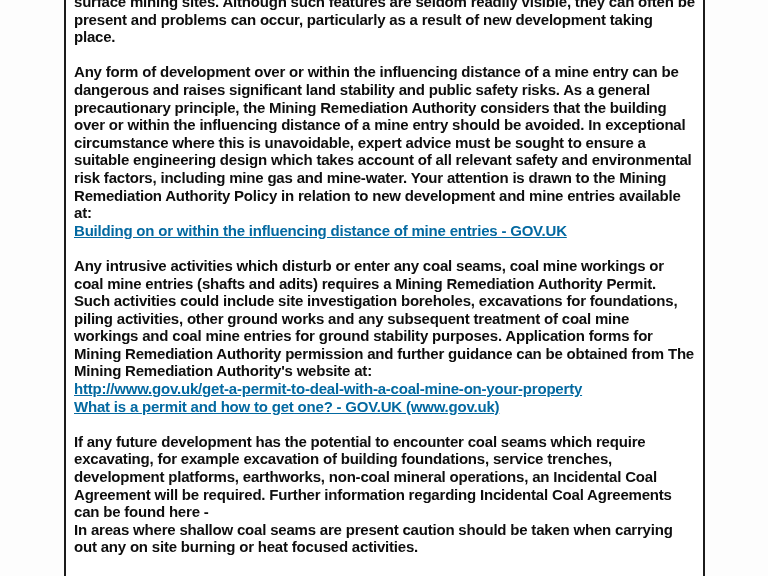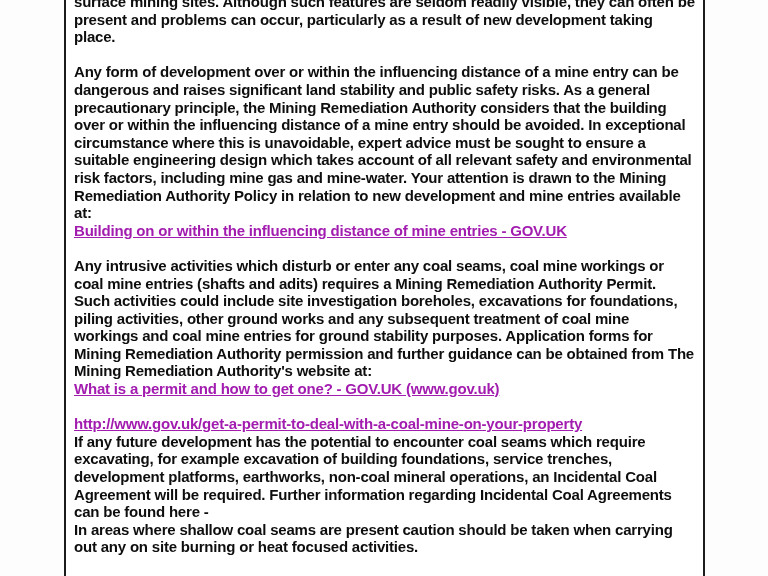--- a/index.html
+++ b/index.html
@@ -33,21 +33,21 @@
     letter-spacing: -0.2px;
   }
   .para {
     margin: 0;
   }
   .gap-after {
     margin-bottom: 17.6px;
   }
   .doclink {
     display: block;
-    color: #a21caf;
+    color: #0369a1;
     text-decoration: underline;
     font-weight: 700;
     cursor: pointer;
     width: fit-content;
     max-width: 100%;
   }
 </style>
 </head>
 <body>
 
@@ -55,22 +55,22 @@
   <div class="content">
 
     <p class="para gap-after">surface mining sites. Although such features are seldom readily visible, they can often be present and problems can occur, particularly as a result of new development taking place.</p>
 
     <p class="para">Any form of development over or within the influencing distance of a mine entry can be dangerous and raises significant land stability and public safety risks. As a general precautionary principle, the Mining Remediation Authority considers that the building over or within the influencing distance of a mine entry should be avoided. In exceptional circumstance where this is unavoidable, expert advice must be sought to ensure a suitable engineering design which takes account of all relevant safety and environmental risk factors, including mine gas and mine-water. Your attention is drawn to the Mining Remediation Authority Policy in relation to new development and mine entries available at:</p>
 
     <a class="doclink gap-after">Building on or within the influencing distance of mine entries - GOV.UK</a>
 
     <p class="para">Any intrusive activities which disturb or enter any coal seams, coal mine workings or coal mine entries (shafts and adits) requires a Mining Remediation Authority Permit. Such activities could include site investigation boreholes, excavations for foundations, piling activities, other ground works and any subsequent treatment of coal mine workings and coal mine entries for ground stability purposes. Application forms for Mining Remediation Authority permission and further guidance can be obtained from The Mining Remediation Authority's website at:</p>
 
+    <a class="doclink">http://www.gov.uk/get-a-permit-to-deal-with-a-coal-mine-on-your-property</a>
+
     <a class="doclink gap-after">What is a permit and how to get one? - GOV.UK (www.gov.uk)</a>
-
-    <a class="doclink">http://www.gov.uk/get-a-permit-to-deal-with-a-coal-mine-on-your-property</a>
 
     <p class="para">If any future development has the potential to encounter coal seams which require excavating, for example excavation of building foundations, service trenches, development platforms, earthworks, non-coal mineral operations, an Incidental Coal Agreement will be required. Further information regarding Incidental Coal Agreements can be found here -</p>
 
     <p class="para gap-after">In areas where shallow coal seams are present caution should be taken when carrying out any on site burning or heat focused activities.</p>
 
   </div>
 </div>
 
 </body></html>

